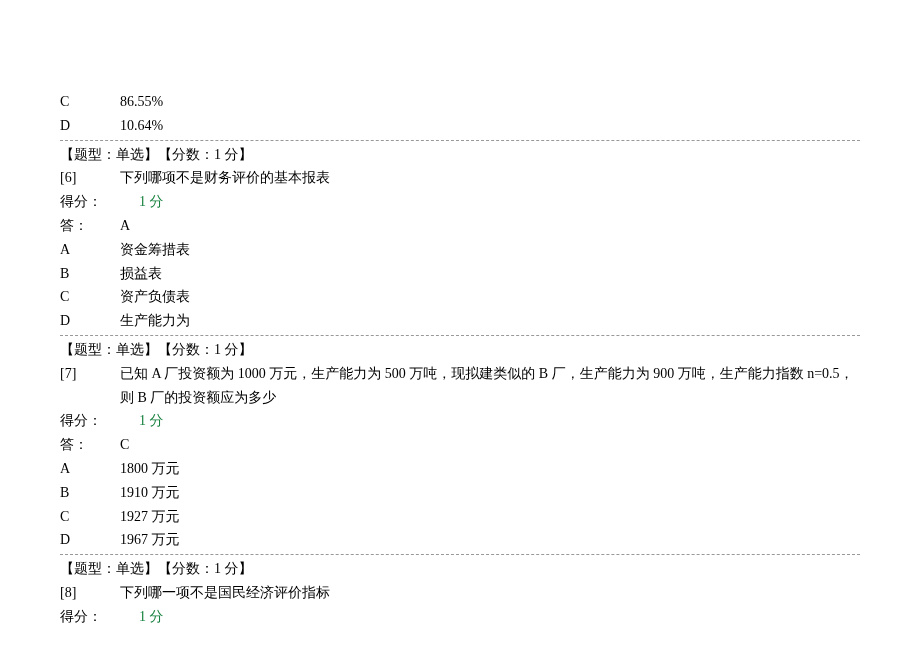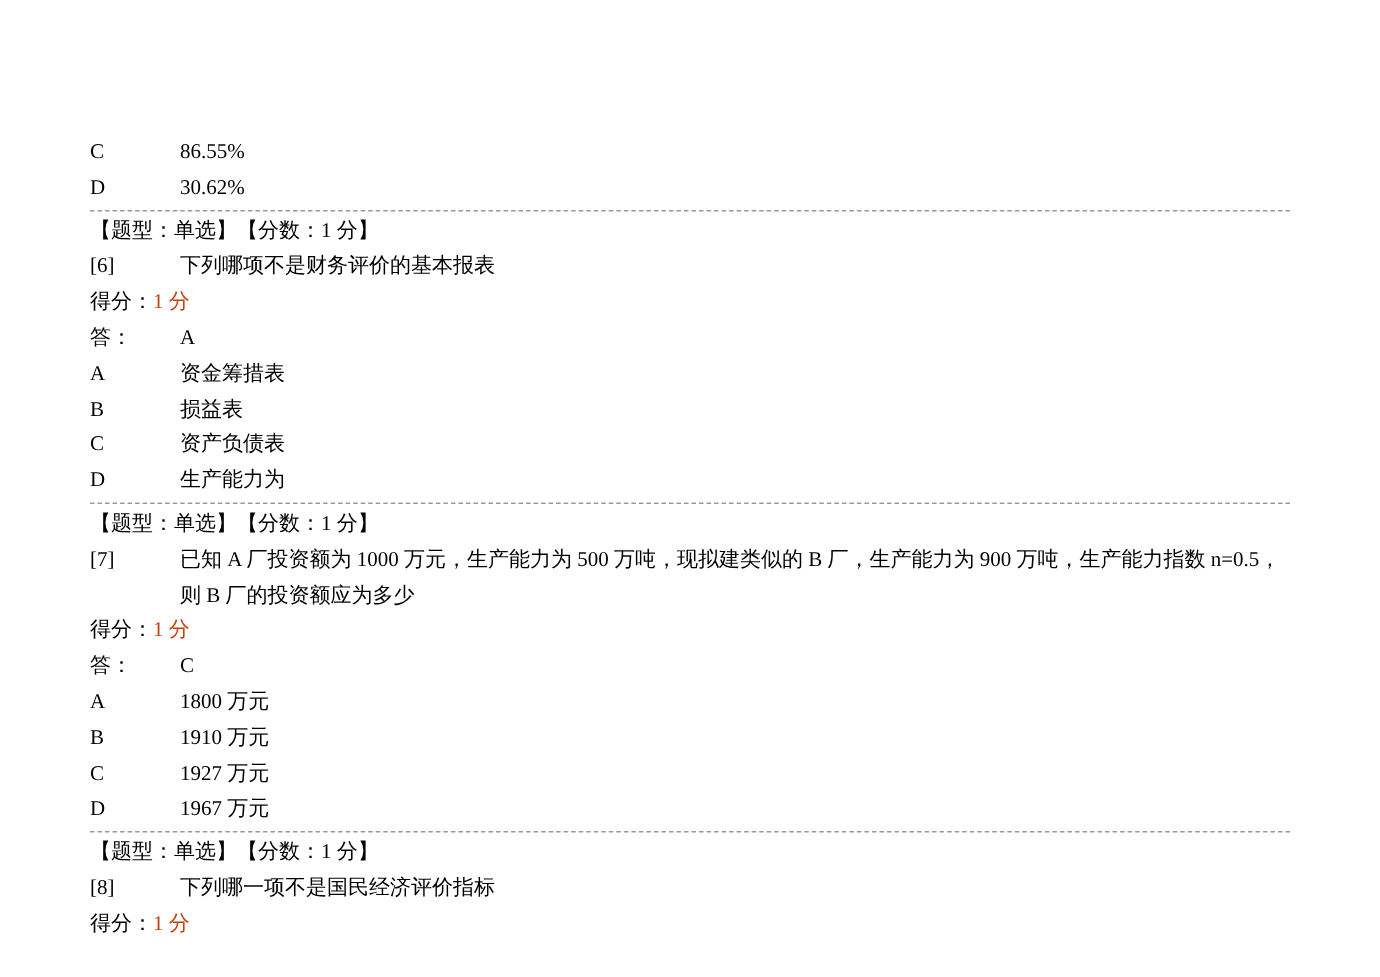--- a/index.html
+++ b/index.html
@@ -21,33 +21,34 @@
   }
   .col2 {
     flex: 1;
   }
   .divider {
     border: none;
     border-top: 1px dashed #999;
     margin: 2px 0;
   }
   .score-val {
-    color: #c2410c;
+    color: #15803d;
+    margin-left: 37px;
   }
 </style>
 </head>
 <body>
 
 <div class="row">
   <span class="col1">C</span>
   <span class="col2">86.55%</span>
 </div>
 <div class="row">
   <span class="col1">D</span>
-  <span class="col2">30.62%</span>
+  <span class="col2">10.64%</span>
 </div>
 
 <hr class="divider">
 
 <div class="row">
   <span>【题型：单选】【分数：1 分】</span>
 </div>
 <div class="row">
   <span class="col1">[6]</span>
   <span class="col2">下列哪项不是财务评价的基本报表</span>

